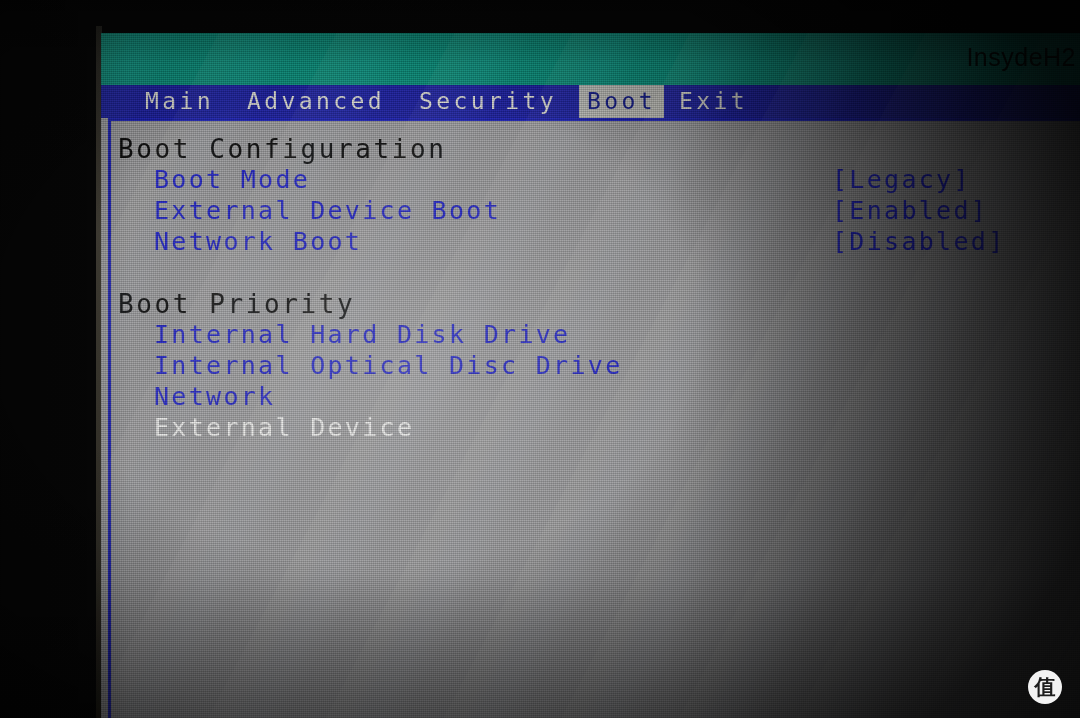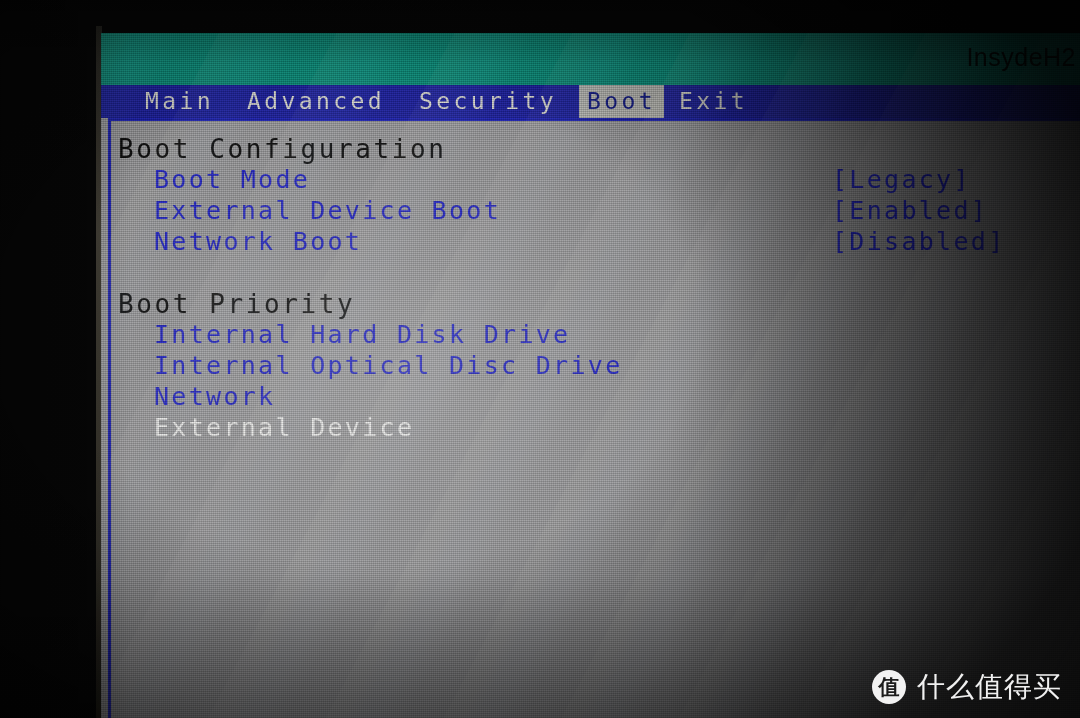--- a/index.html
+++ b/index.html
@@ -332,16 +332,15 @@
 
     <div id="scanlines"></div>
     <div id="moire"></div>
     <div id="glow"></div>
   </div>
 
   <div id="vignette"></div>
 
   <div id="watermark">
     <div id="wm-logo">值</div>
-    <div id="wm-text">什么值得买</div>
   </div>
 
 </div>
 
 </body></html>

